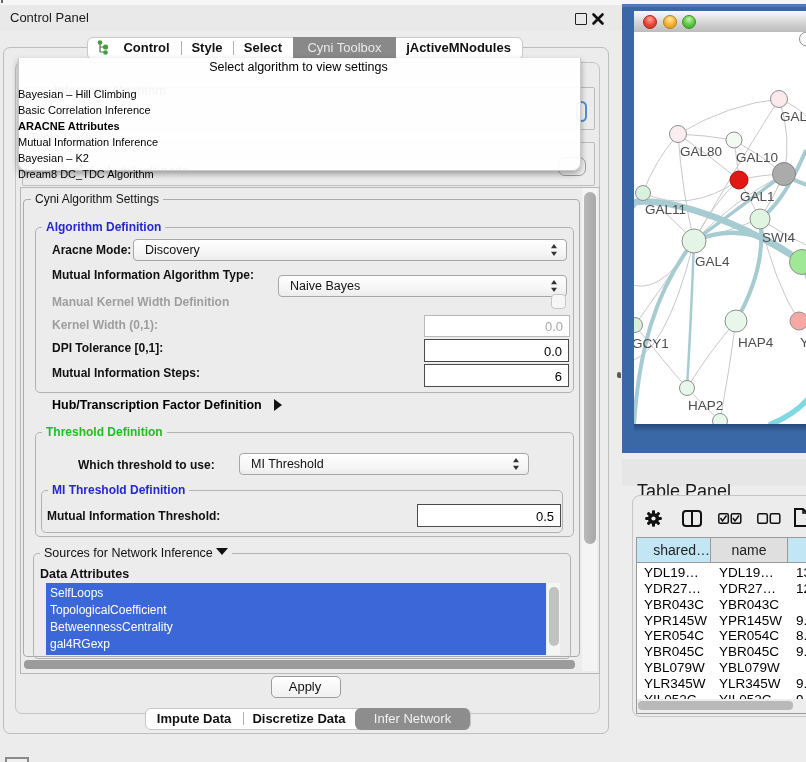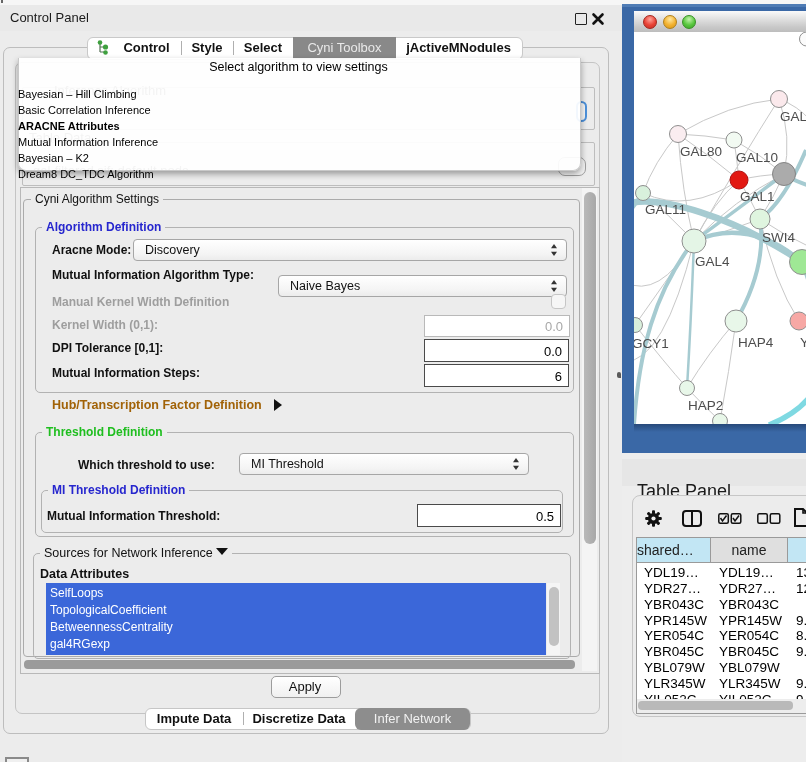--- a/index.html
+++ b/index.html
@@ -80,21 +80,21 @@
 <div class="blab" style="left:52px;top:341px;">DPI Tolerance [0,1]:</div>
 <div class="field" style="left:424px;top:339px;width:143px;height:21px;border:1.8px solid #4A4A4A;color:#000;">
     <span class="fieldtx">0.0</span>
   </div>
 
 <div class="blab" style="left:52px;top:366px;">Mutual Information Steps:</div>
 <div class="field" style="left:424px;top:364px;width:143px;height:21px;border:1.8px solid #4A4A4A;color:#000;">
     <span class="fieldtx">6</span>
   </div>
 
-<div class="abs" style="left:52px;top:398px;font-size:12.5px;font-weight:600;color:#a16207;">Hub/Transcription Factor Definition</div>
+<div class="abs" style="left:52px;top:398px;font-size:12.5px;font-weight:600;color:#000000;">Hub/Transcription Factor Definition</div>
 <svg class="abs" style="left:273px;top:399px;" width="10" height="12" viewBox="0 0 10 12">
     <path d="M1 0 L9 6 L1 12 Z" fill="#111"></path>
   </svg>
 
 <div class="grp" style="left:35px;top:432px;width:537px;height:103px;border-color:#B2B2B2;"></div>
 <div class="grplab" style="left:42px;top:426px;color:#1FBE1F;font-weight:bold;">Threshold Definition</div>
 
 <div class="blab" style="left:78px;top:458px;">Which threshold to use:</div>
 <div class="combo" style="left:239px;top:453px;width:288px;height:20px;">
     <span class="ct">MI Threshold</span>
@@ -290,21 +290,21 @@
 <svg class="abs" style="left:757px;top:513px;" width="24" height="12" viewBox="0 0 24 12">
   <rect x="0.8" y="0.8" width="9.5" height="9.5" rx="1.5" fill="none" stroke="#111" stroke-width="1.5"></rect>
   <rect x="13.3" y="0.8" width="9.5" height="9.5" rx="1.5" fill="none" stroke="#111" stroke-width="1.5"></rect>
 </svg>
 <svg class="abs" style="left:794px;top:508px;" width="14" height="19" viewBox="0 0 14 19">
   <path d="M1 1 L9 1 L13 5 L13 18 L1 18 Z" fill="none" stroke="#111" stroke-width="2"></path>
   <path d="M9 1 L9 5 L13 5" fill="none" stroke="#111" stroke-width="1.6"></path>
 </svg>
 
 <div class="abs" style="left:636px;top:537px;width:170px;height:175px;background:#fff;border:1px solid #9A9A9A;border-right:none;overflow:hidden;">
-  <div style="position:absolute;left:0;top:0;width:73px;height:24px;background:#C2E6F4;border-right:1px solid #9A9A9A;border-bottom:1px solid #9A9A9A;text-align:left;font-size:14px;color:#222;line-height:24px;">shared…</div>
+  <div style="position:absolute;left:0;top:0;width:73px;height:24px;background:#C2E6F4;border-right:1px solid #9A9A9A;border-bottom:1px solid #9A9A9A;text-align:right;font-size:14px;color:#222;line-height:24px;">shared…</div>
   <div style="position:absolute;left:74px;top:0;width:76px;height:24px;background:#DFDFDF;border-right:1px solid #9A9A9A;border-bottom:1px solid #9A9A9A;text-align:center;font-size:14px;color:#222;line-height:24px;">name</div>
   <div style="position:absolute;left:151px;top:0;width:40px;height:24px;background:#C2E6F4;border-bottom:1px solid #9A9A9A;text-align:left;font-size:14px;color:#222;line-height:24px;padding-left:25px;">A</div>
   <div style="position:absolute;left:7px;top:27px;font-size:13.5px;color:#000;line-height:15.85px;white-space:pre;">YDL19…
 YDR27…
 YBR043C
 YPR145W
 YER054C
 YBR045C
 YBL079W
 YLR345W

